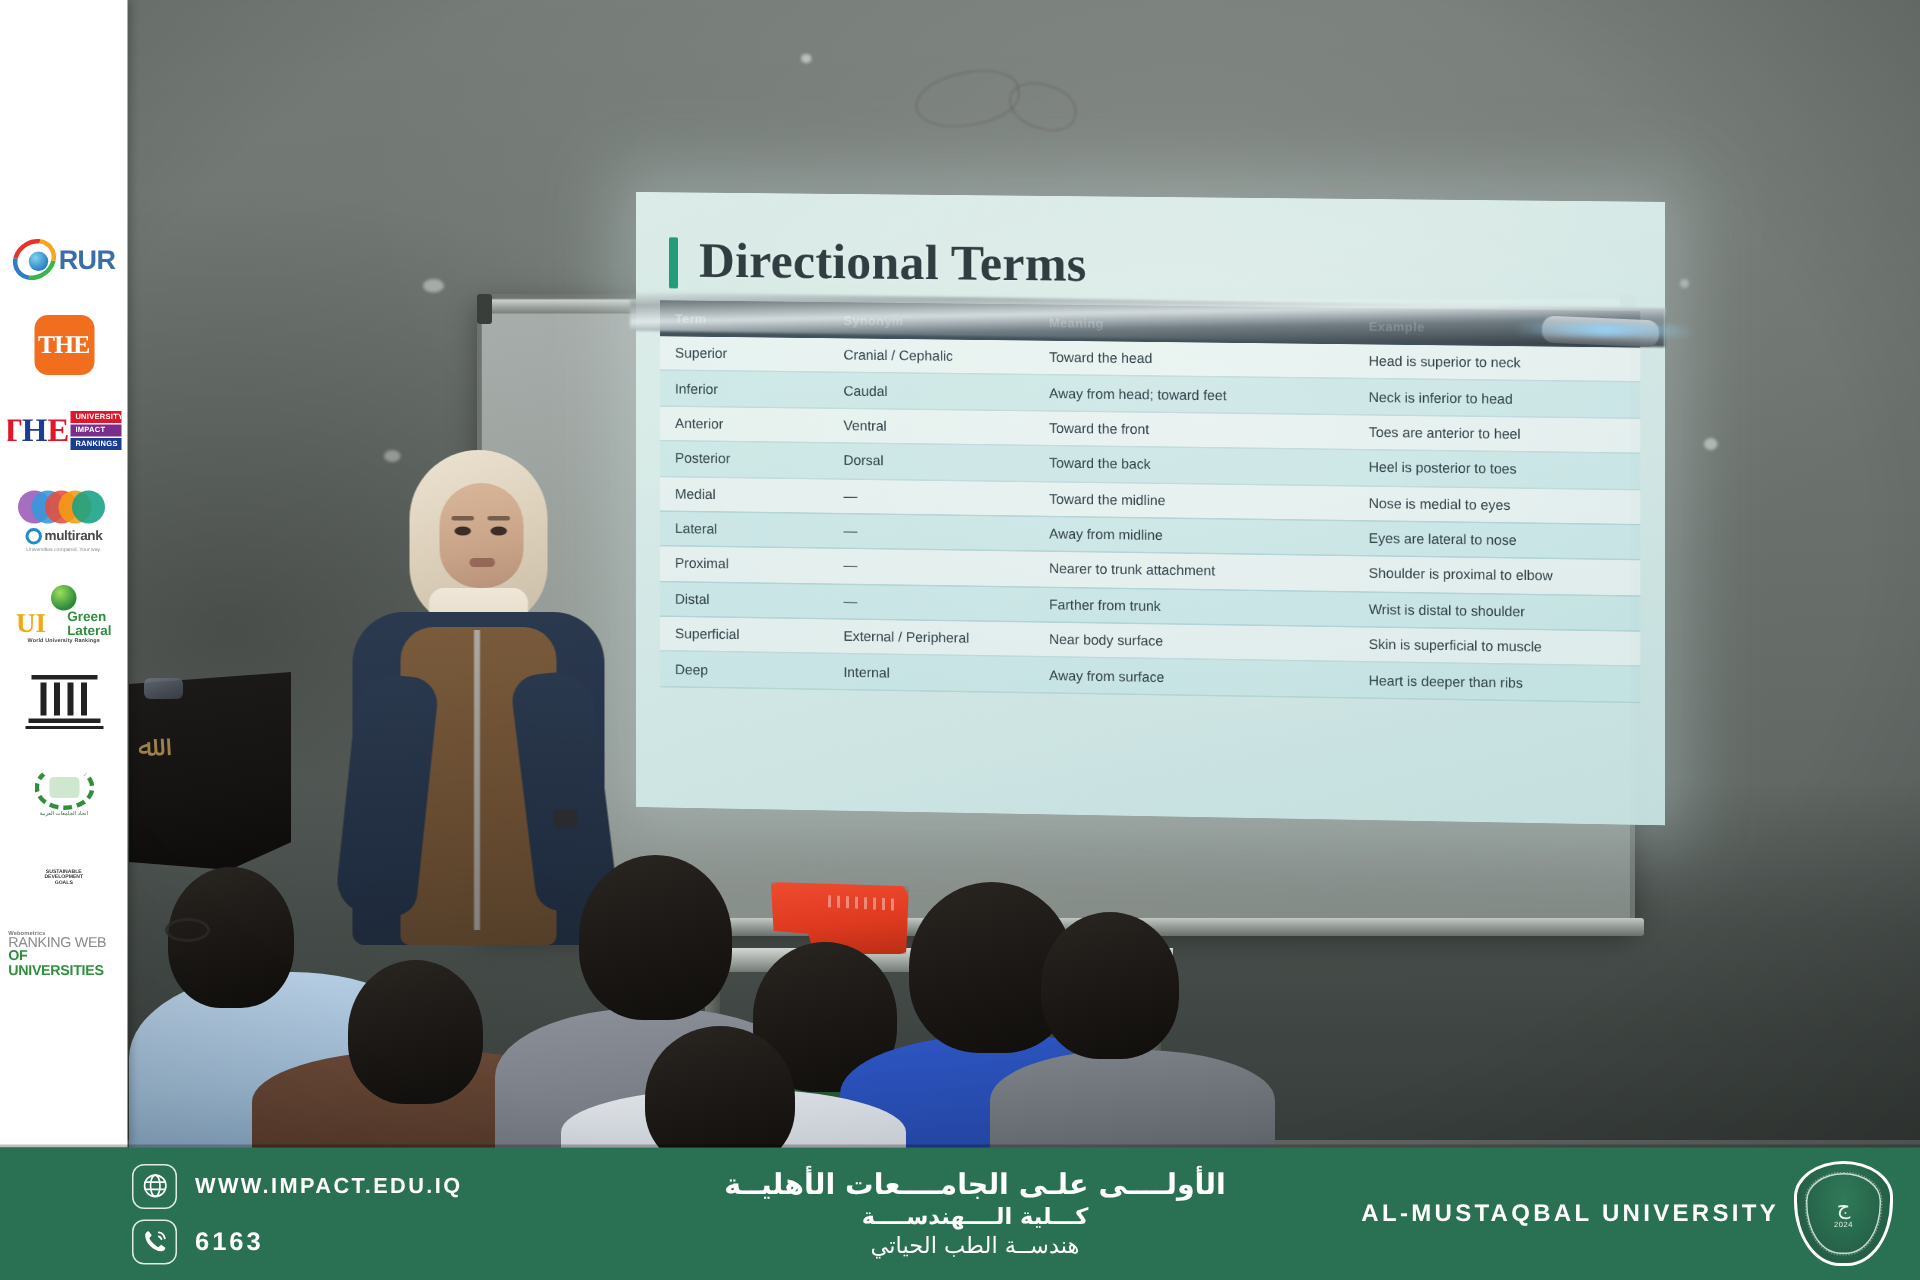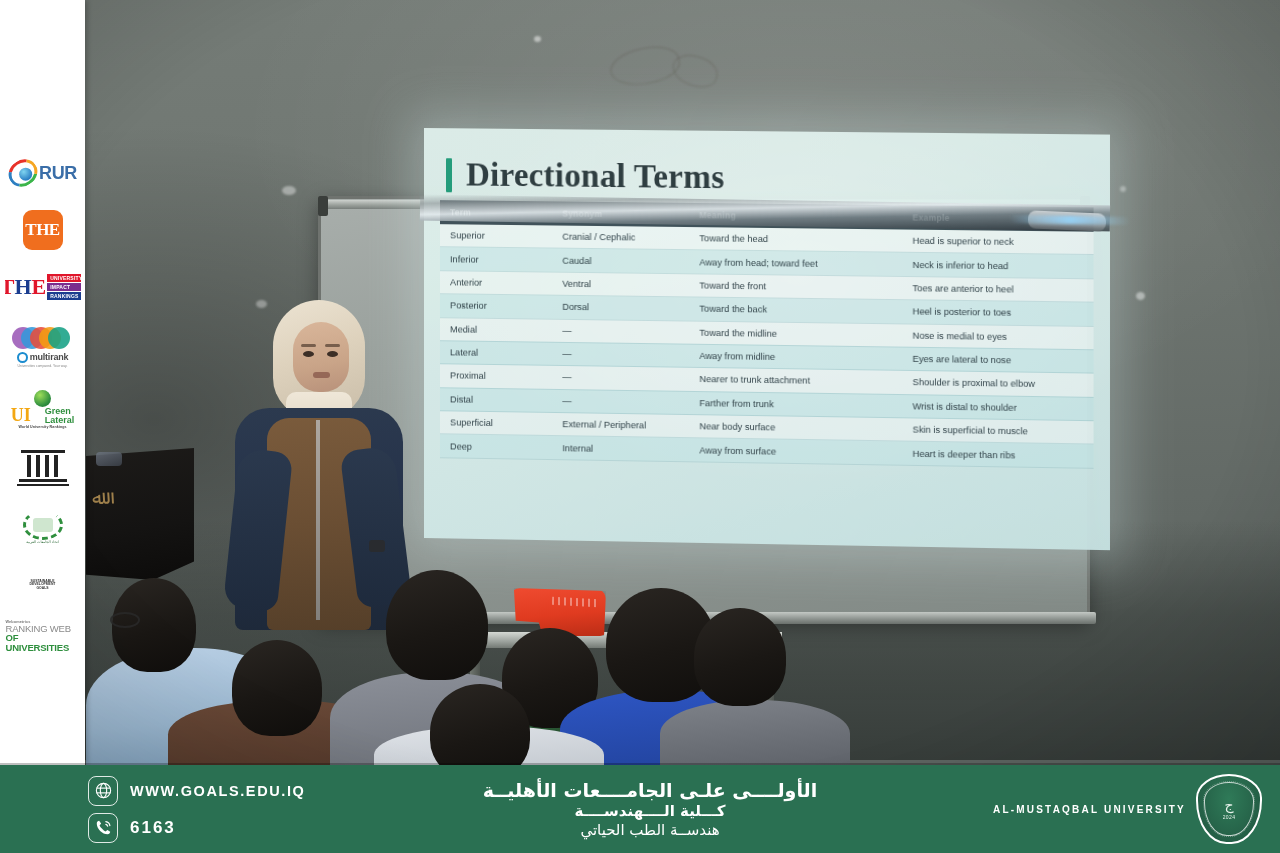--- a/index.html
+++ b/index.html
@@ -455,21 +455,21 @@
     width: 400px;
     display:flex; align-items:center; justify-content:flex-end;
     padding-right: 18px; gap: 10px;
   }
   .uni-name-block { display:flex; flex-direction:column; align-items:center; }
   .uni-ar {
     color:#fff; font-size: 30px; font-weight:700;
     font-family:"DejaVu Sans", sans-serif; line-height:1.05;
   }
   .uni-en {
-    color:#fff; font-size: 10px; font-weight:700;
+    color:#fff; font-size: 16px; font-weight:700;
     letter-spacing: 2.2px; margin-top: 1px;
   }
   .uni-emblem {
     width: 66px; height: 70px;
     border: 2.5px solid #ffffff;
     border-radius: 50% 50% 46% 46% / 34% 34% 62% 62%;
     background: radial-gradient(ellipse at 50% 35%, #2f7a58 0%, #245f46 70%);
     display:flex; align-items:center; justify-content:center;
     position:relative;
   }
@@ -768,21 +768,21 @@
     <div class="banner-left">
       <div class="contact-row">
         <div class="contact-icon">
           <svg width="19" height="19" viewBox="0 0 24 24" fill="none" stroke="#fff" stroke-width="1.4">
             <circle cx="12" cy="12" r="9"></circle>
             <ellipse cx="12" cy="12" rx="4" ry="9"></ellipse>
             <line x1="3" y1="9" x2="21" y2="9"></line>
             <line x1="3" y1="15" x2="21" y2="15"></line>
           </svg>
         </div>
-        <div class="contact-text">WWW.GOALS.EDU.IQ</div>
+        <div class="contact-text">WWW.IMPACT.EDU.IQ</div>
       </div>
       <div class="contact-row">
         <div class="contact-icon">
           <svg width="19" height="19" viewBox="0 0 24 24" fill="none" stroke="#fff" stroke-width="1.6">
             <path d="M6.5 3.5 C5 3.5 3.5 5 3.5 6.8 C3.5 13.5 10.5 20.5 17.2 20.5 C19 20.5 20.5 19 20.5 17.5 L17 15 L14.5 17 C12 15.8 8.2 12 7 9.5 L9 7 Z" fill="#fff" stroke="none"></path>
             <path d="M15 4.5 a6 6 0 0 1 5 5" stroke-linecap="round"></path>
             <path d="M15 8 a3 3 0 0 1 2.2 2.2" stroke-linecap="round"></path>
           </svg>
         </div>
         <div class="contact-text" style="font-size:17px; letter-spacing:2px;">6163</div>

